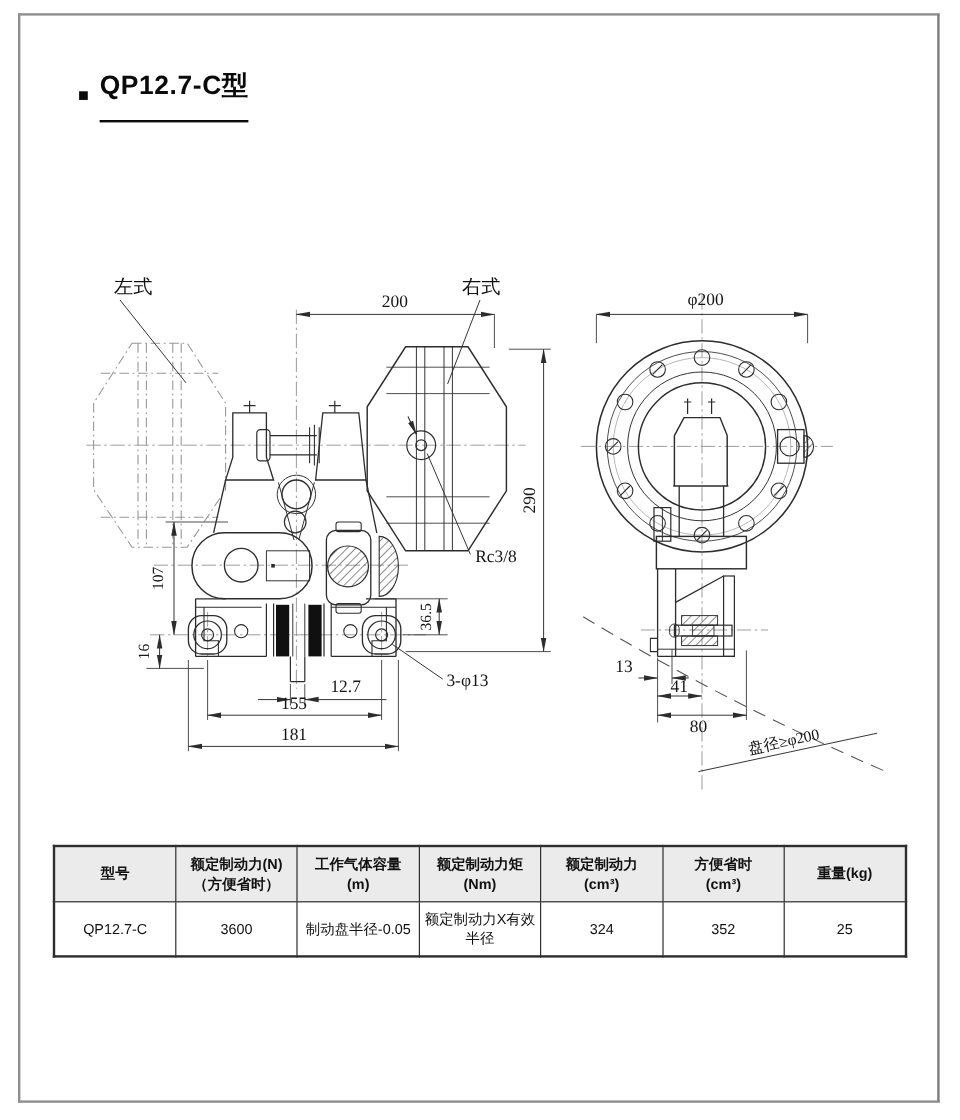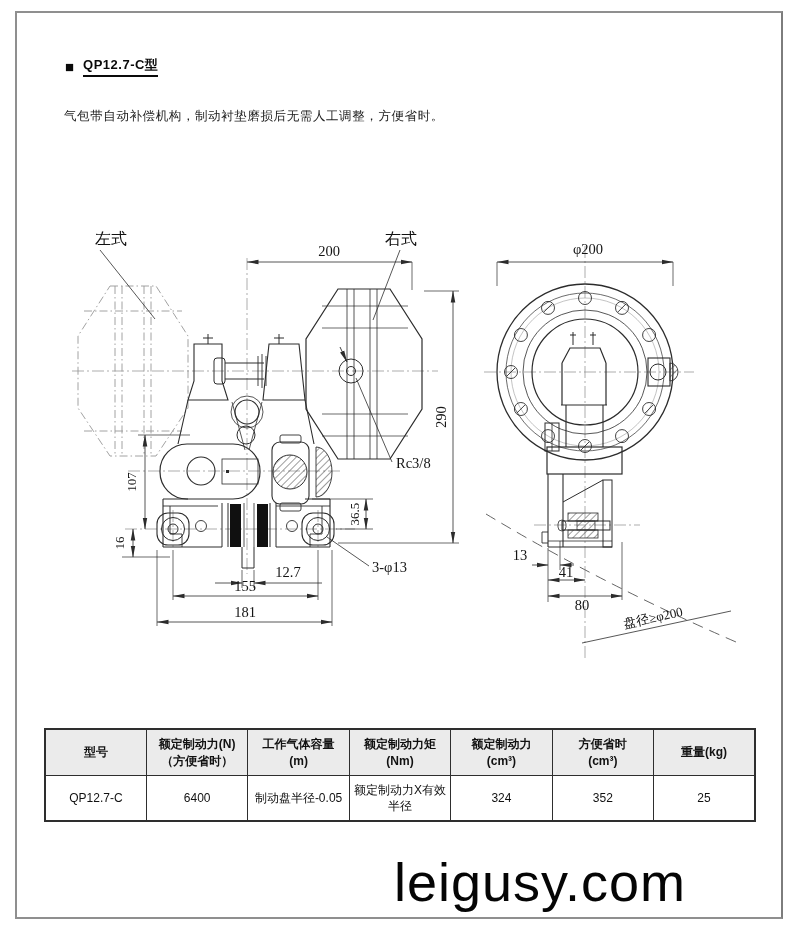--- a/index.html
+++ b/index.html
@@ -2,53 +2,52 @@
 <html><head>
 <meta charset="utf-8">
 <style>
   html,body{margin:0;padding:0;background:#fff;}
   .stage{position:relative;width:800px;height:933px;background:#fff;overflow:hidden;
          font-family:"Liberation Sans",sans-serif;color:#222;}
   .page-border{position:absolute;left:15px;top:11px;width:768px;height:908px;
                border:2px solid #8f8f8f;border-right-color:#7d7d7d;box-sizing:border-box;background:#fff;}
   .title-row{position:absolute;left:65px;top:56px;display:flex;align-items:center;gap:9px;}
   .title-square{font-size:15px;line-height:1;color:#0a0a0a;}
-  .title-text{font-size:13px;font-weight:bold;color:#0a0a0a;letter-spacing:.5px;
-              border-bottom:2px solid #0a0a0a;padding-bottom:1px;}
+  .title-text{font-size:22px;font-weight:bold;color:#0a0a0a;letter-spacing:.5px;
+              border-bottom:2px solid #0a0a0a;padding-bottom:14px;}
   .desc{position:absolute;left:64px;top:108px;width:660px;font-size:12.5px;color:#222;
         letter-spacing:.6px;margin:0;}
   .svg-left{position:absolute;left:70px;top:216px;}
   .svg-right{position:absolute;left:482px;top:232px;}
   svg{overflow:visible;}
   svg text{user-select:none;}
   .dim{font-family:"Liberation Serif",serif;font-size:13px;fill:#141414;}
   .dimbig{font-family:"Liberation Serif",serif;font-size:14.5px;fill:#141414;}
   .cjk{font-family:"Liberation Serif",serif;font-size:16px;fill:#111;}
   .cjks{font-family:"Liberation Serif",serif;font-size:13px;fill:#111;}
-  table.spec{position:absolute;left:44px;top:728px;width:712px;border-collapse:collapse;
+  table.spec{position:absolute;left:44px;top:704px;width:712px;border-collapse:collapse;
              table-layout:fixed;border:2px solid #2e2e2e;font-size:12px;color:#111;}
   table.spec th,table.spec td{border:1px solid #2e2e2e;text-align:center;vertical-align:middle;
              padding:2px 3px;line-height:1.35;}
   table.spec thead th{background:#ebebeb;font-weight:bold;height:41px;}
   table.spec tbody td{background:#fff;height:40px;}
   .watermark{position:absolute;left:394px;top:851px;font-size:54px;color:#050505;
              letter-spacing:1px;font-family:"Liberation Sans",sans-serif;}
 </style>
 </head>
 <body>
 
 <div class="stage">
   <div class="page-border"></div>
 
   <div class="title-row">
     <span class="title-square">■</span>
     <span class="title-text">QP12.7-C型</span>
   </div>
 
-  <p class="desc">气包带自动补偿机构，制动衬垫磨损后无需人工调整，方便省时。</p>
 
   <svg class="svg-left" width="405" height="422" viewBox="0 0 405 422">
     <defs>
       <marker id="arwL" viewBox="0 0 12 6" refX="11.5" refY="3" markerWidth="12" markerHeight="6" orient="auto-start-reverse" markerUnits="userSpaceOnUse">
         <path d="M0,0.7 L12,3 L0,5.3 Z" fill="#2c2c2c"></path>
       </marker>
       <pattern id="hatchL" width="5" height="5" patternUnits="userSpaceOnUse" patternTransform="rotate(45)">
         <line x1="0" y1="0" x2="0" y2="5" stroke="#3c3c3c" stroke-width="1"></line>
       </pattern>
     </defs>
@@ -298,24 +297,23 @@
           </th>
         <th>
             <div>重量(kg)</div>
             <div></div>
           </th>
       </tr>
     </thead>
     <tbody>
       <tr>
         <td>QP12.7-C</td>
-        <td>6400</td>
+        <td>3600</td>
         <td>制动盘半径-0.05</td>
         <td>额定制动力X有效半径</td>
         <td>324</td>
         <td>352</td>
         <td>25</td>
       </tr>
     </tbody>
   </table>
 
-  <div class="watermark">leigusy.com</div>
 </div>
 
 </body></html>

